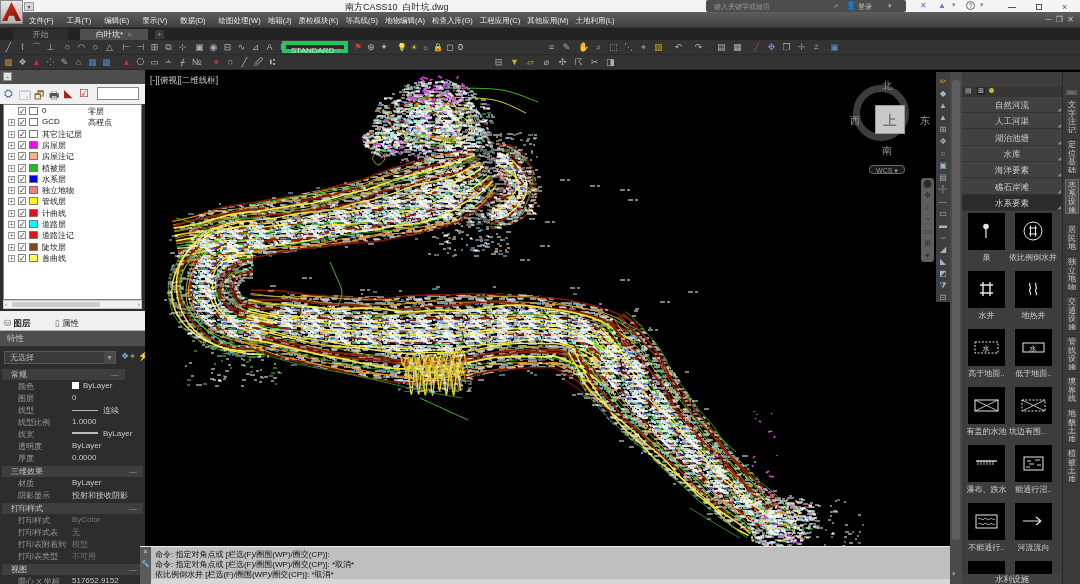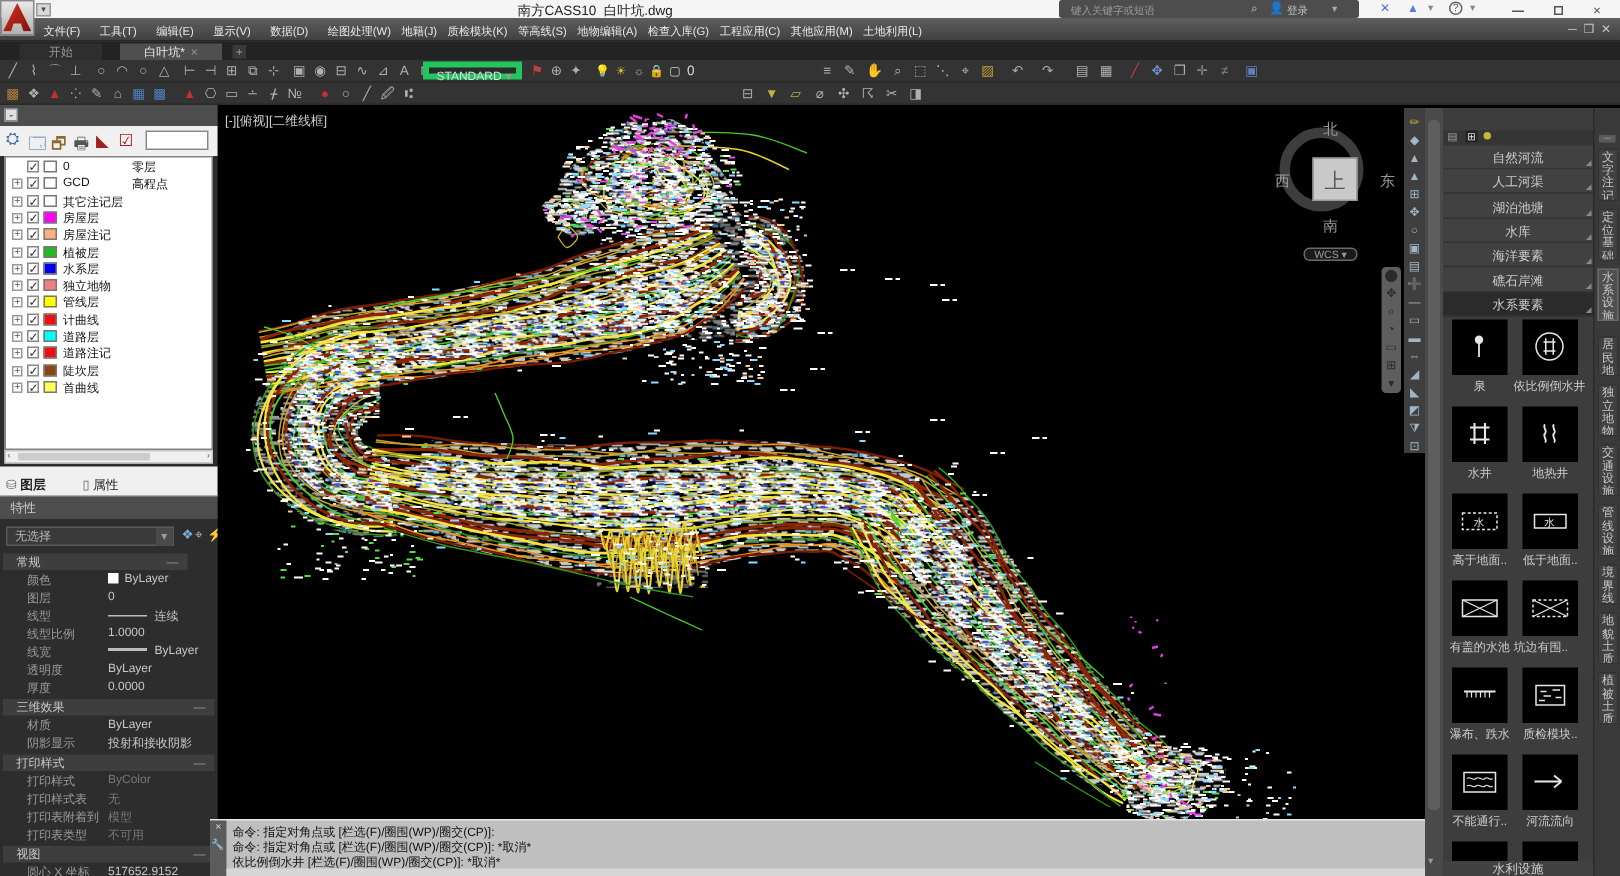--- a/index.html
+++ b/index.html
@@ -591,21 +591,21 @@
     <div style="position:absolute;left:47px;top:354px;width:49px;font-size:8px;color:#ccc;text-align:left;white-space:nowrap;overflow:hidden;">坑边有围..</div>
     <div style="position:absolute;left:6px;top:373px;width:37px;height:37px;background:#000;"><svg width="37" height="37">
         <path d="M8 16h21" stroke="#e8e8e8" stroke-width="1.3"></path>
         <path d="M10 16v4M13 16v4M16 16v4M19 16v4M22 16v4M25 16v4" stroke="#e8e8e8" stroke-width="0.8"></path>
       </svg></div>
     <div style="position:absolute;left:0px;top:412px;width:49px;font-size:8px;color:#ccc;text-align:center;white-space:nowrap;overflow:hidden;">瀑布、跌水</div>
     <div style="position:absolute;left:53px;top:373px;width:37px;height:37px;background:#000;"><svg width="37" height="37">
         <rect x="9" y="12" width="19" height="13" fill="none" stroke="#e8e8e8"></rect>
         <path d="M12 16h4M20 15h5M14 19h5M22 20h4M11 22h4" stroke="#e8e8e8" stroke-width="0.9"></path>
       </svg></div>
-    <div style="position:absolute;left:47px;top:412px;width:49px;font-size:8px;color:#ccc;text-align:center;white-space:nowrap;overflow:hidden;">质检模块..</div>
+    <div style="position:absolute;left:47px;top:412px;width:49px;font-size:8px;color:#ccc;text-align:center;white-space:nowrap;overflow:hidden;">能通行沼..</div>
     <div style="position:absolute;left:6px;top:431px;width:37px;height:37px;background:#000;"><svg width="37" height="37">
         <rect x="8" y="12" width="21" height="13" fill="none" stroke="#e8e8e8"></rect>
         <path d="M10 16c2-2 4 2 6 0s4 2 6 0s3 2 5 0M10 21c2-2 4 2 6 0s4 2 6 0s3 2 5 0" stroke="#e8e8e8" fill="none" stroke-width="0.8"></path>
       </svg></div>
     <div style="position:absolute;left:0px;top:470px;width:49px;font-size:8px;color:#ccc;text-align:center;white-space:nowrap;overflow:hidden;">不能通行..</div>
     <div style="position:absolute;left:53px;top:431px;width:37px;height:37px;background:#000;"><svg width="37" height="37">
         <path d="M8 18h18M26 18l-5-4M26 18l-5 4" stroke="#e8e8e8" fill="none" stroke-width="1.2"></path>
       </svg></div>
     <div style="position:absolute;left:47px;top:470px;width:49px;font-size:8px;color:#ccc;text-align:center;white-space:nowrap;overflow:hidden;">河流流向</div>
     <div style="position:absolute;left:6px;top:489px;width:37px;height:37px;background:#000;"></div>

